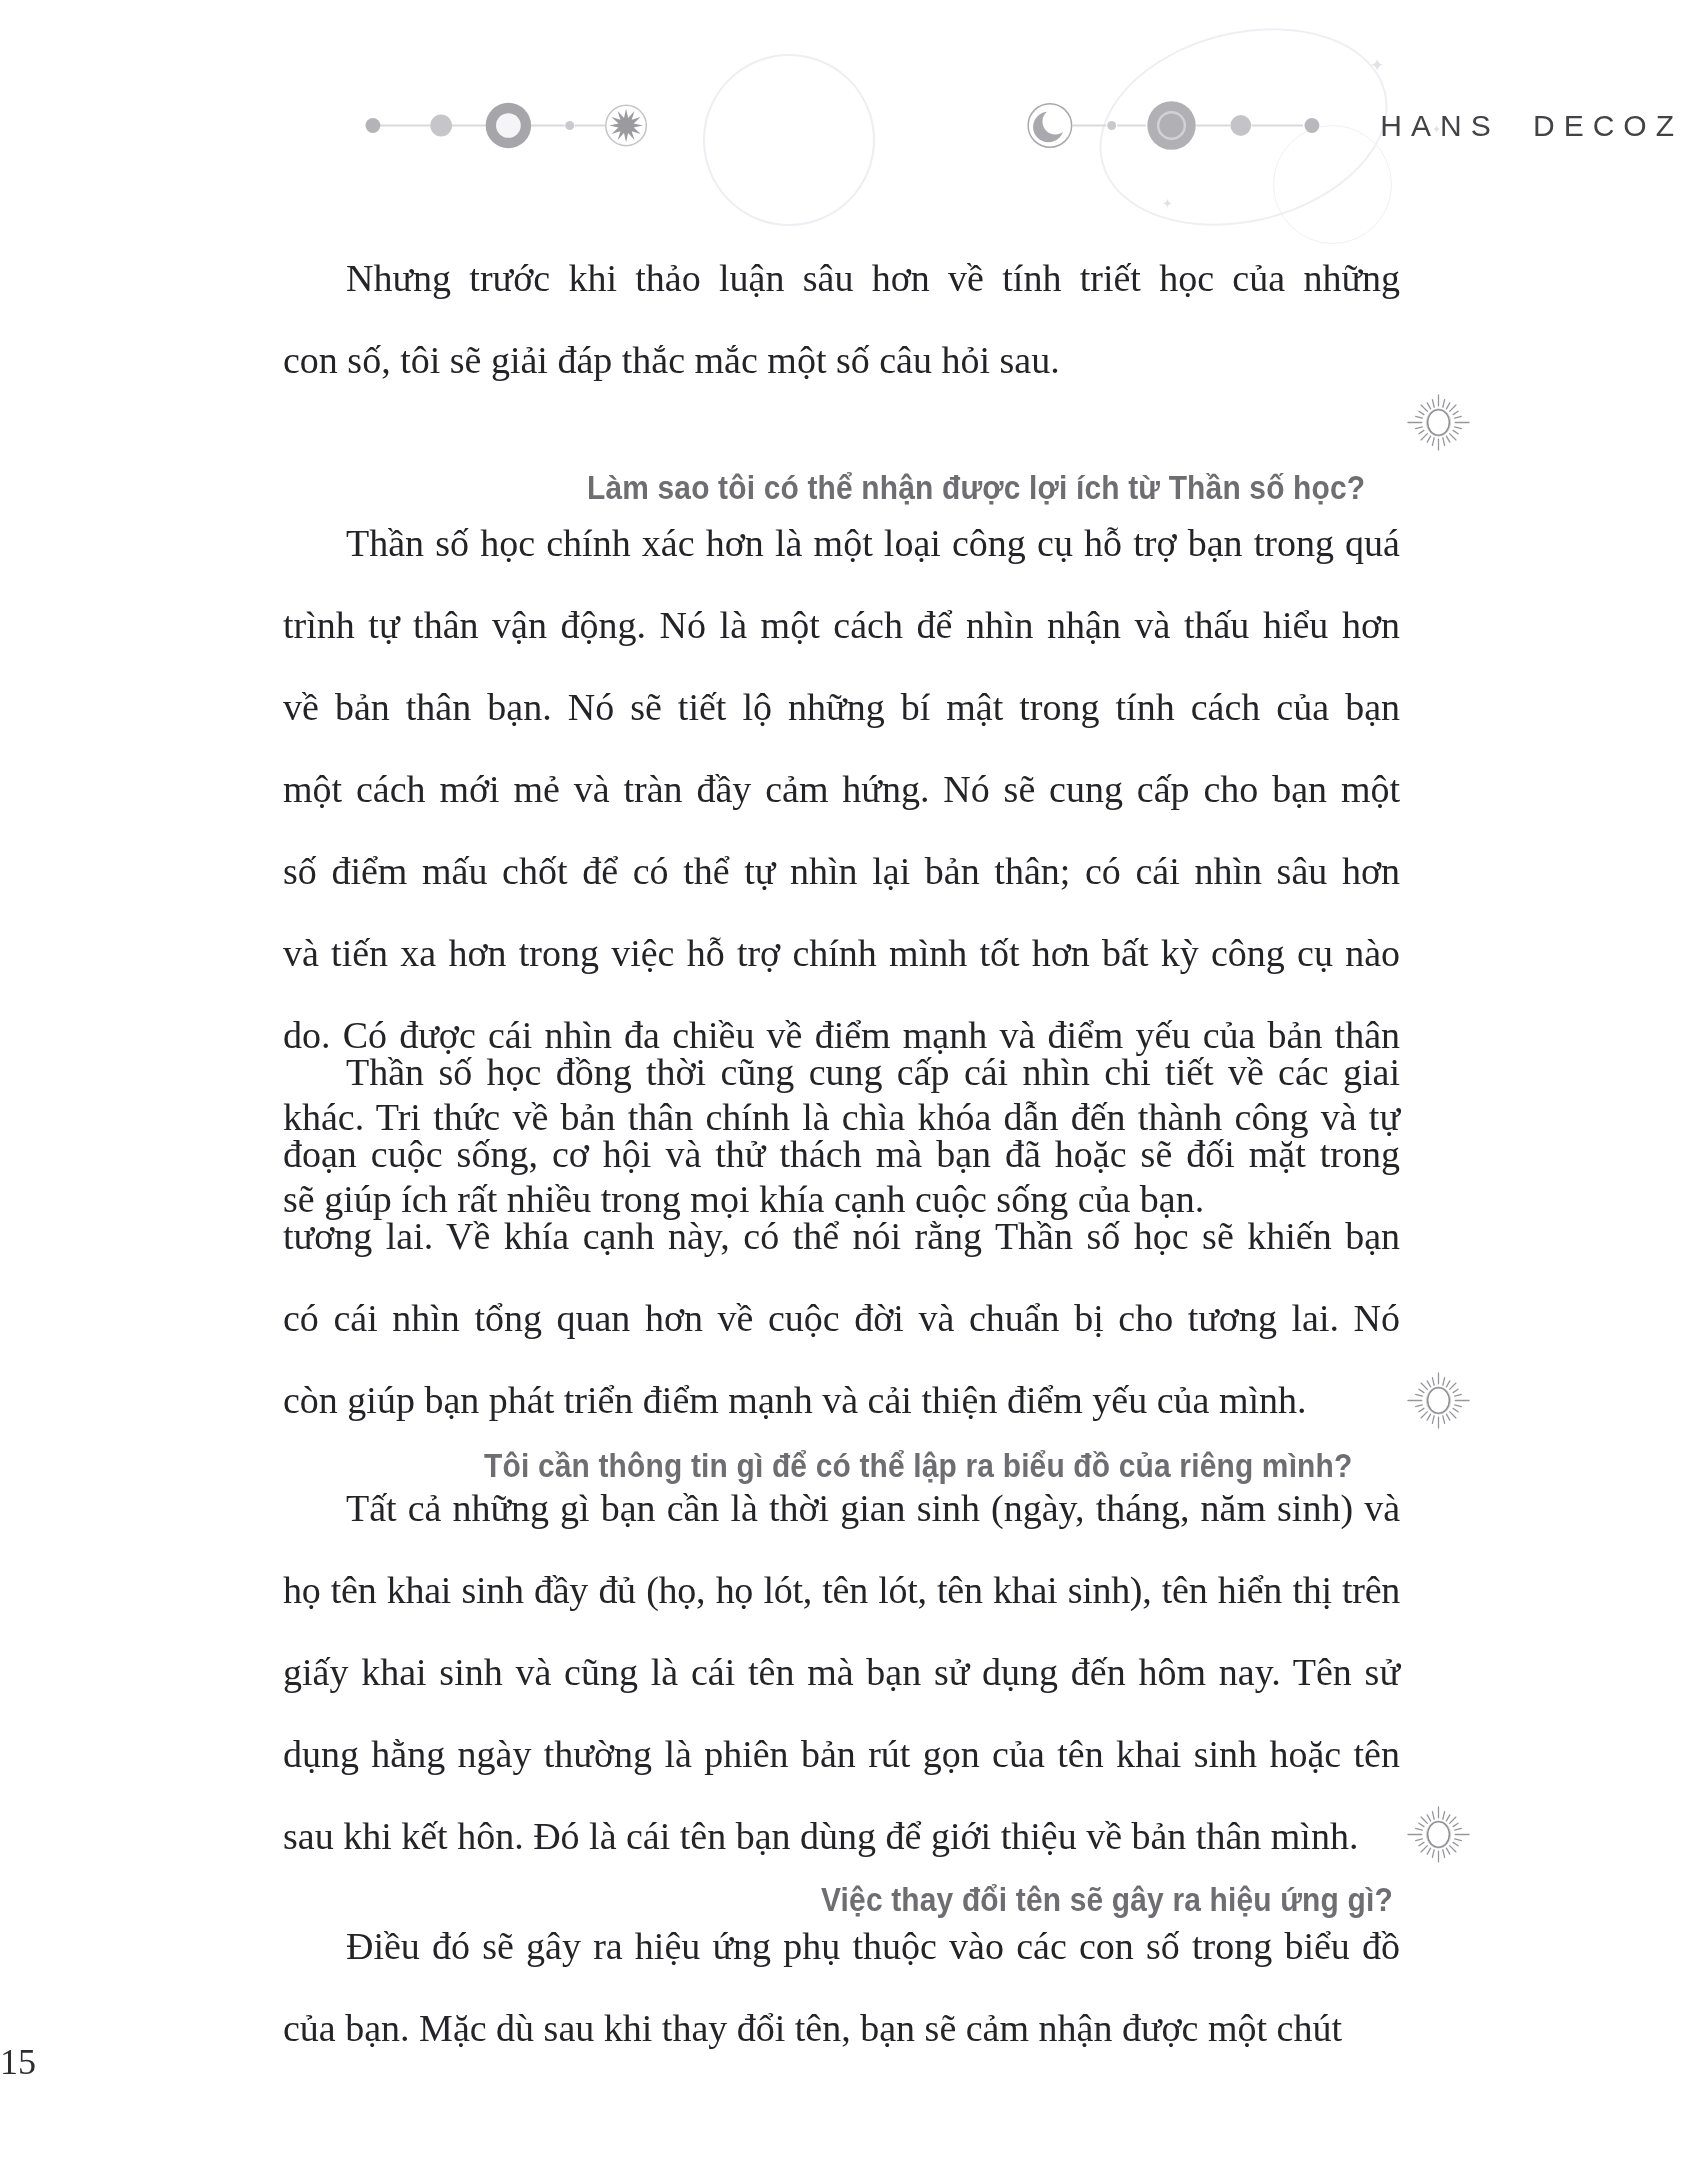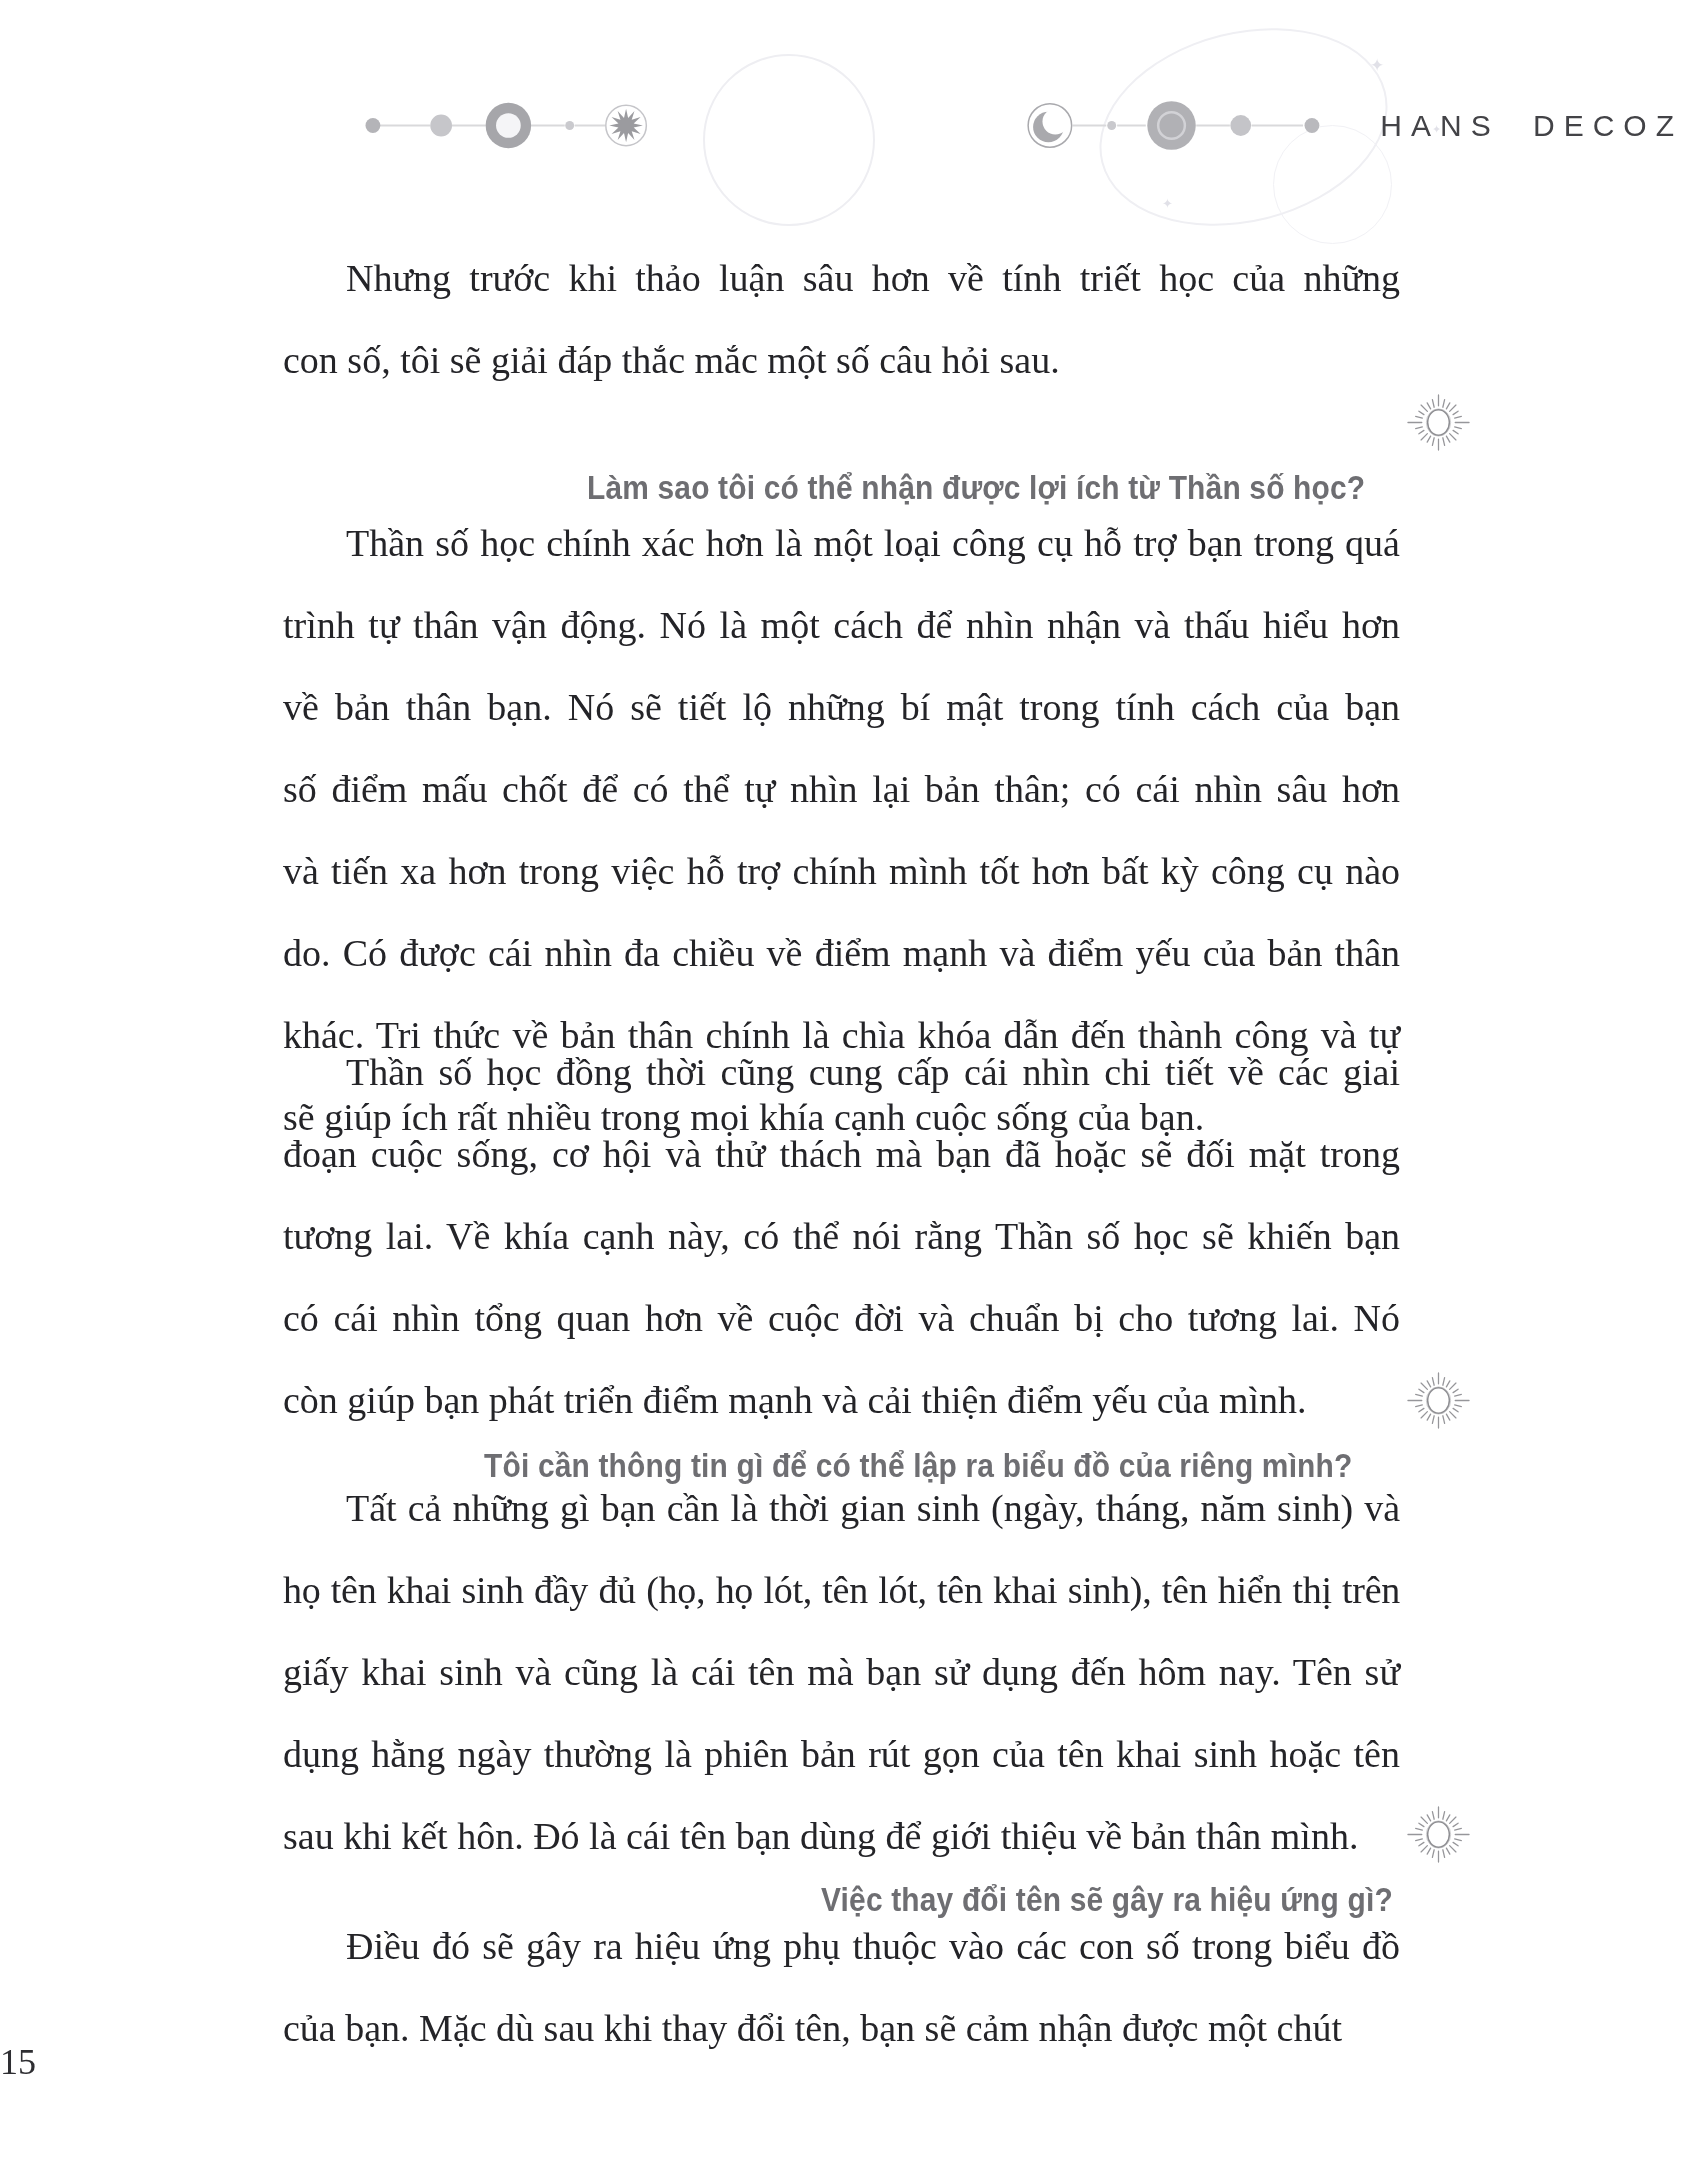--- a/index.html
+++ b/index.html
@@ -137,20 +137,21 @@
     <svg class="sun-icon" viewBox="0 0 66 74">
         <use href="#sun-glyph"></use>
       </svg>
     <h2 class="heading-text">Làm sao tôi có thể nhận được lợi ích từ Thần số học?</h2>
   </div>
 
   <div class="content" style="top:489px;">
     <div class="line first">Thần số học chính xác hơn là một loại công cụ hỗ trợ bạn trong quá</div>
     <div class="line">trình tự thân vận động. Nó là một cách để nhìn nhận và thấu hiểu hơn</div>
     <div class="line">về bản thân bạn. Nó sẽ tiết lộ những bí mật trong tính cách của bạn</div>
+    <div class="line">một cách mới mẻ và tràn đầy cảm hứng. Nó sẽ cung cấp cho bạn một</div>
     <div class="line">số điểm mấu chốt để có thể tự nhìn lại bản thân; có cái nhìn sâu hơn</div>
     <div class="line">và tiến xa hơn trong việc hỗ trợ chính mình tốt hơn bất kỳ công cụ nào</div>
     <div class="line">do. Có được cái nhìn đa chiều về điểm mạnh và điểm yếu của bản thân</div>
     <div class="line">khác. Tri thức về bản thân chính là chìa khóa dẫn đến thành công và tự</div>
     <div class="line last">sẽ giúp ích rất nhiều trong mọi khía cạnh cuộc sống của bạn.</div>
   </div>
 
   <div class="content" style="top:1018px;">
     <div class="line first">Thần số học đồng thời cũng cung cấp cái nhìn chi tiết về các giai</div>
     <div class="line">đoạn cuộc sống, cơ hội và thử thách mà bạn đã hoặc sẽ đối mặt trong</div>

